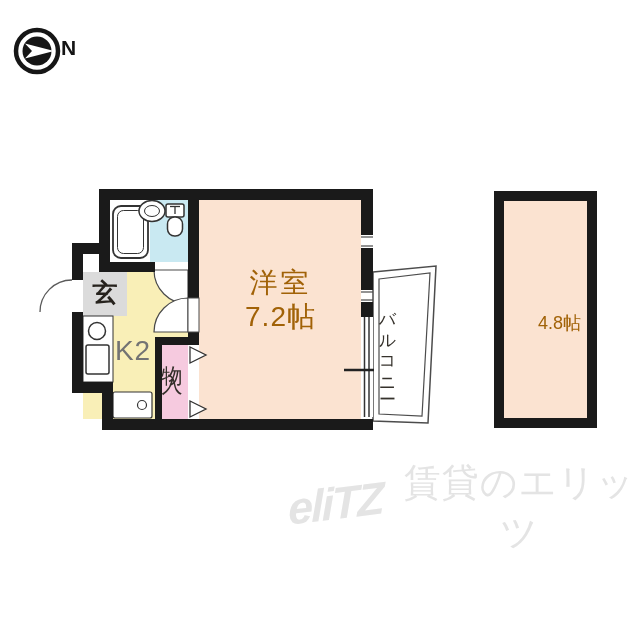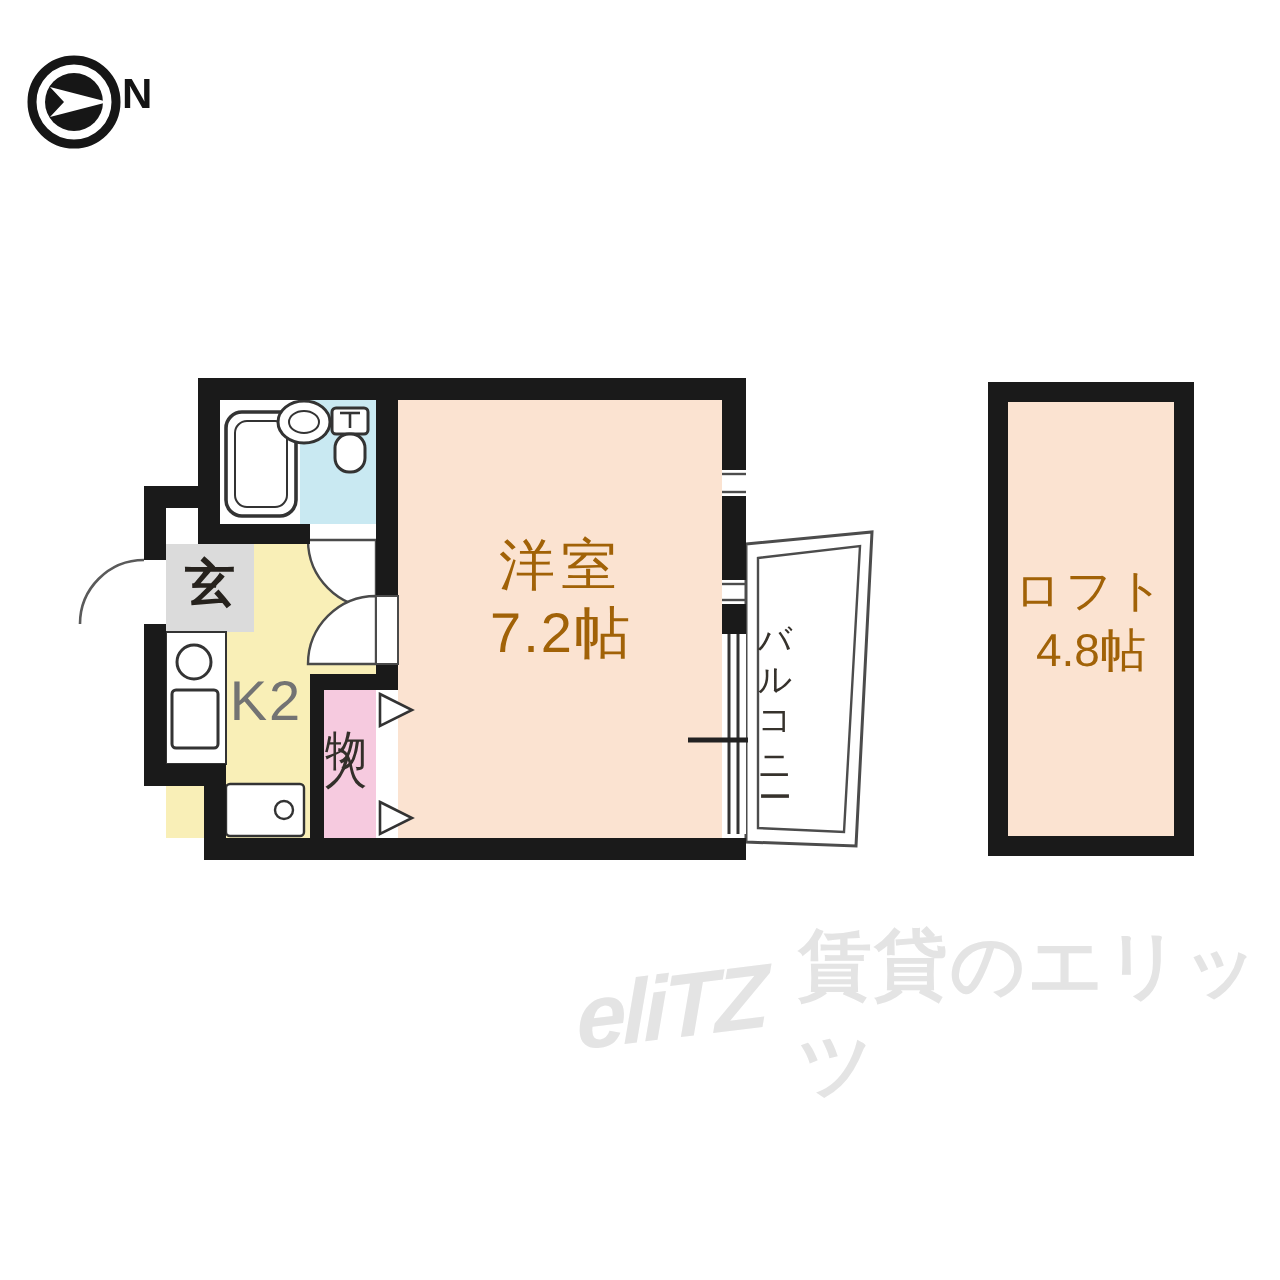--- a/index.html
+++ b/index.html
@@ -8,34 +8,34 @@
     font-family:"Liberation Sans", sans-serif;
   }
   .canvas svg{position:absolute;left:0;top:0;}
   .lbl{position:absolute;line-height:1;color:#a16207;white-space:nowrap;}
   .lbl-center{text-align:center;}
   .vert{writing-mode:vertical-rl;text-orientation:mixed;}
   .n-label{left:61px;top:37px;font-size:21px;font-weight:700;color:#141414;letter-spacing:1px;}
   .room-name{left:200px;width:161px;top:269px;font-size:28px;font-weight:500;letter-spacing:3px;}
   .room-size{left:200px;width:161px;top:303px;font-size:28px;font-weight:500;letter-spacing:1px;}
   .loft-name{left:494px;width:103px;top:284px;font-size:23px;font-weight:500;letter-spacing:2px;}
-  .loft-size{left:494px;width:103px;top:314px;font-size:23px;font-weight:500;}
+  .loft-size{left:508px;width:103px;top:314px;font-size:18px;font-weight:500;}
   .genkan{left:83px;width:44px;top:280px;font-size:25px;font-weight:600;color:#26221d;}
   .k2{left:100px;width:66px;top:337px;font-size:28px;font-weight:500;color:#737373;letter-spacing:1px;}
   .closet{left:162px;top:349px;font-size:21px;font-weight:500;color:#332f2a;letter-spacing:7px;}
   .balcony{left:379px;top:300px;font-size:17px;color:#36322c;letter-spacing:3px;}
   .watermark{
     position:absolute;left:288px;top:450px;display:flex;align-items:center;
     color:#e4e4e4;user-select:none;
   }
   .wm-logo{
     font-size:45px;font-weight:700;font-style:italic;letter-spacing:-2px;
     transform:rotate(-7deg) skewX(-6deg);margin-right:16px;
   }
-  .wm-text{font-size:37px;font-weight:700;letter-spacing:1px;margin-top:8px;}
+  .wm-text{font-size:37px;font-weight:400;letter-spacing:1px;margin-top:8px;text-align:center;}
 </style>
 </head>
 <body>
 
 <div class="canvas">
 
   <svg width="640" height="640" viewBox="0 0 640 640">
 
     <g>
       <circle cx="37" cy="51" r="21" fill="#ffffff" stroke="#161616" stroke-width="4.5"></circle>
@@ -125,21 +125,20 @@
 
     <g>
       <rect x="494" y="191" width="103" height="237" fill="#1A1A1A"></rect>
       <rect x="504" y="201" width="83" height="217" fill="#FBE3D1"></rect>
     </g>
   </svg>
 
   <div class="lbl n-label">N</div>
   <div class="lbl lbl-center room-name">洋室</div>
   <div class="lbl lbl-center room-size">7.2帖</div>
-  <div class="lbl lbl-center loft-name">ロフト</div>
   <div class="lbl lbl-center loft-size">4.8帖</div>
   <div class="lbl lbl-center genkan">玄</div>
   <div class="lbl lbl-center k2">K2</div>
   <div class="lbl vert closet">物入</div>
   <div class="lbl vert balcony">バルコニー</div>
 
   <div class="watermark">
     <span class="wm-logo">eliTZ</span>
     <span class="wm-text">賃貸のエリッツ</span>
   </div>

